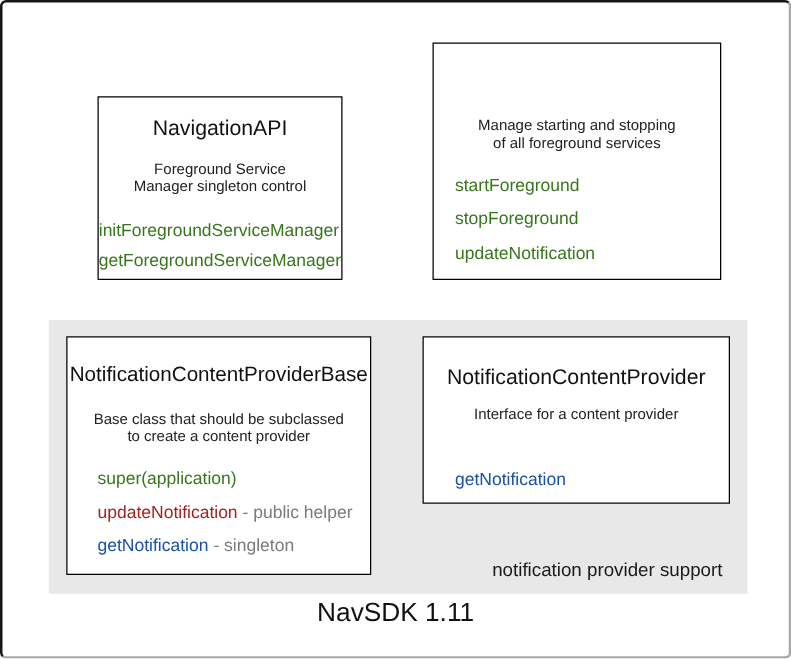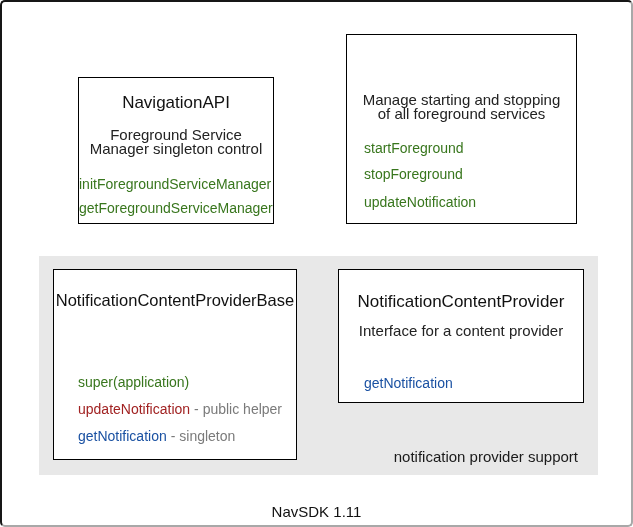--- a/index.html
+++ b/index.html
@@ -43,21 +43,21 @@
     text-align: center;
     font-size: 17px;
     line-height: 20px;
     color: #111111;
     white-space: nowrap;
   }
   .cls-desc {
     position: absolute;
     left: 0; width: 100%;
     text-align: center;
-    font-size: 15px;
+    font-size: 12px;
     line-height: 14px;
     color: #222222;
   }
   .m-line {
     position: absolute;
     font-size: 14px;
     line-height: 14px;
     white-space: nowrap;
   }
   .m-centered { left: 0; width: 100%; }
@@ -69,24 +69,24 @@
   .panel-label {
     position: absolute;
     right: 20px; bottom: 10px;
     font-size: 15px;
     line-height: 17px;
     color: #1a1a1a;
   }
 
   .caption {
     position: absolute;
-    left: 0; top: 501px;
+    left: 0; top: 480px;
     width: 100%;
     text-align: center;
-    font-size: 15px;
+    font-size: 21px;
     line-height: 18px;
     color: #111111;
   }
 </style>
 </head>
 <body>
 
 <div id="stage">
 
   <div class="clsbox" id="box-navigation-api">
@@ -108,20 +108,24 @@
     <div class="m-line green" style="left:17px; top:132px">stopForeground</div>
     <div class="m-line green" style="left:17px; top:160px">updateNotification</div>
   </div>
 
   <div class="panel">
     <div class="panel-label">notification provider support</div>
   </div>
 
   <div class="clsbox" id="box-ncp-base">
     <div class="cls-title" style="top:20px; font-size:16.5px">NotificationContentProviderBase</div>
+    <div class="cls-desc" style="top:58px">
+      <span>Base class that should be subclassed</span><br>
+      <span>to create a content provider</span>
+    </div>
     <div class="m-line" style="left:24px; top:105px">
       <span class="green">super(application)</span>
     </div>
     <div class="m-line" style="left:24px; top:132px">
       <span class="red">updateNotification</span><span class="ann">- public helper</span>
     </div>
     <div class="m-line" style="left:24px; top:159px">
       <span class="blue">getNotification</span><span class="ann">- singleton</span>
     </div>
   </div>

